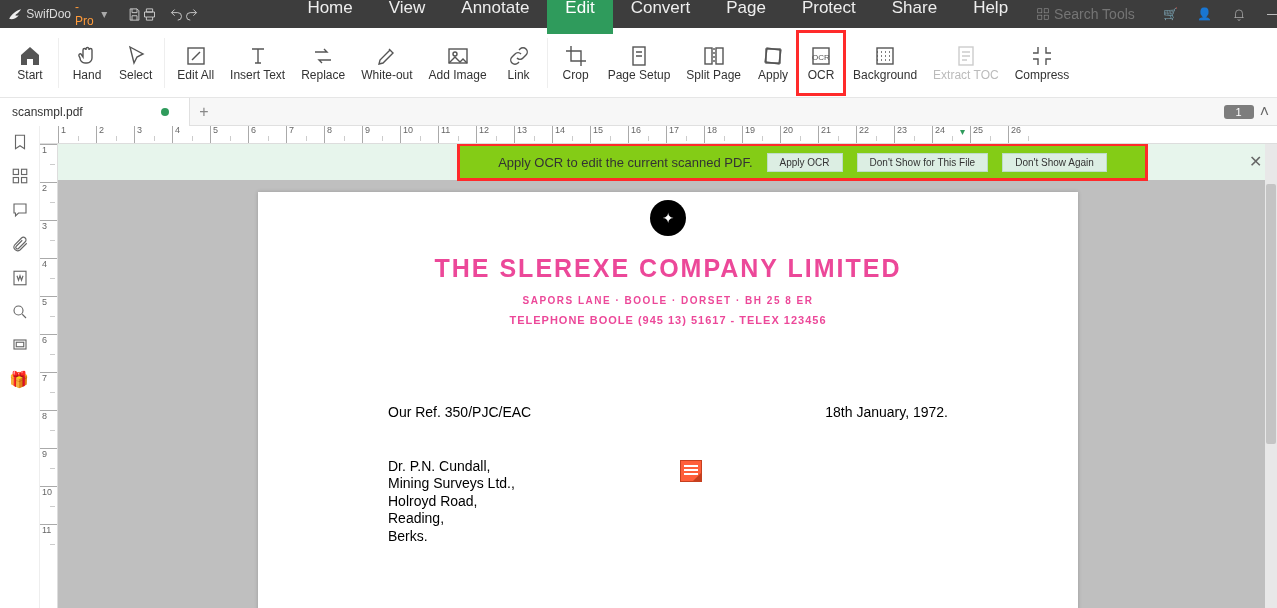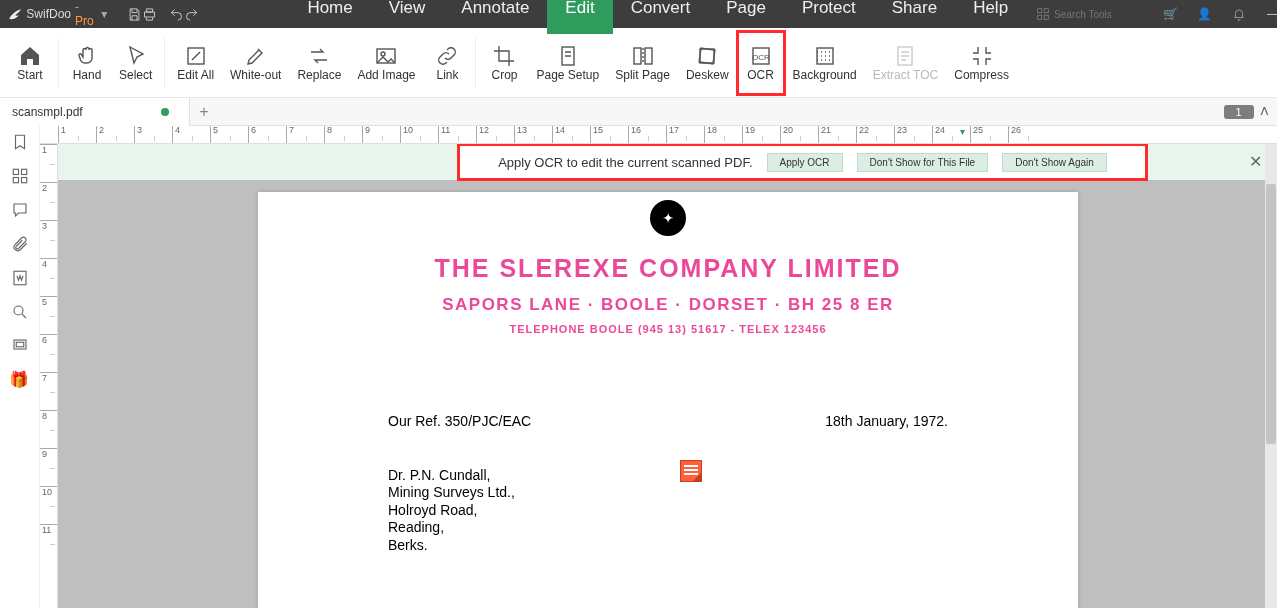--- a/index.html
+++ b/index.html
@@ -10,21 +10,21 @@
   .logo { display: flex; align-items: center; gap: 4px; padding: 0 8px; }
   .logo svg { fill: #eee; }
   .logo-pro { color: #ff9b3b; }
   .titlebar .sep { width: 1px; height: 18px; background: #555; margin: 0 6px; }
   .title-icon { width: 26px; height: 28px; display: flex; align-items: center; justify-content: center; color: #ccc; }
   .title-icon svg { stroke: #ccc; fill: none; }
   .menubar { display: flex; margin-left: 90px; }
   .menu-item { padding: 0 18px; height: 40px; line-height: 28px; color: #eee; font-size: 17px; }
   .menu-item.active { background: #2f9b5c; color: #fff; }
   .search-box { margin-left: 10px; display: flex; align-items: center; color: #999; width: 140px; }
-  .search-box input { background: transparent; border: none; color: #5eead4; font-size: 10px; width: 100px; outline: none; }
+  .search-box input { background: transparent; border: none; color: #5eead4; font-size: 14px; width: 100px; outline: none; }
   .win-controls { margin-left: auto; display: flex; }
   .win-btn { width: 34px; height: 28px; display: flex; align-items: center; justify-content: center; color: #ccc; }
 
   
   .ribbon { height: 70px; background: #fff; border-bottom: 1px solid #e6e6e6; display: flex; align-items: center; padding-left: 6px; }
   .ribbon-item { display: flex; flex-direction: column; align-items: center; justify-content: center; padding: 16px 8px; min-width: 48px; height: 64px; font-size: 12px; color: #333; }
   .ribbon-item.disabled { color: #bbb; }
   .ribbon-item .ic { height: 30px; display: flex; align-items: center; justify-content: center; }
   .ribbon-item .ic svg { stroke: #555; fill: none; stroke-width: 1.4; }
   .ribbon-item.disabled .ic svg { stroke: #ccc; }
@@ -53,32 +53,32 @@
   .ruler-h .tick { width: 38px; border-left: 1px solid #aaa; padding-left: 2px; height: 18px; line-height: 8px; position: relative; }
   .ruler-h .tick::after { content:''; position:absolute; left:19px; top:10px; width:1px; height:5px; background:#ccc;}
   .ruler-caret { position: absolute; top: 0; color: #2f9b5c; font-size: 10px; }
 
   .canvas-body { flex: 1; display: flex; overflow: hidden; }
   .ruler-v { width: 18px; background: #fff; border-right: 1px solid #ddd; display: flex; flex-direction: column; font-size: 9px; color: #666; }
   .ruler-v .tick { height: 38px; border-top: 1px solid #aaa; padding-top: 0; writing-mode: horizontal-tb; text-align: left; padding-left: 2px; position: relative; }
   .ruler-v .tick::after { content:''; position:absolute; top:19px; left:10px; height:1px; width:5px; background:#ccc;}
 
   .canvas { flex: 1; background: #bfbfbf; position: relative; overflow: hidden; }
-  .notice-bar { position: absolute; left: 0; right: 12px; top: 0; height: 36px; background: #ffffff; display: flex; align-items: center; justify-content: center; gap: 12px; font-size: 13px; color: #333; outline: 3px solid #ff2a2a; outline-offset: -2px; margin: 0 0 0 0; }
+  .notice-bar { position: absolute; left: 0; right: 12px; top: 0; height: 36px; background: #84cc16; display: flex; align-items: center; justify-content: center; gap: 12px; font-size: 13px; color: #333; outline: 3px solid #ff2a2a; outline-offset: -2px; margin: 0 0 0 0; }
   .notice-bar-outer { position: absolute; left: 0; right: 0; top: 0; height: 36px; background: #e7f5ec; }
   .notice-inner { display:flex; align-items:center; gap:14px; }
   .notice-btn { background: #dceee3; border: 1px solid #bdddc8; padding: 3px 12px; font-size: 10px; color: #333; }
   .notice-close { position: absolute; right: 10px; top: 8px; width: 18px; height: 18px; color: #666; }
 
   .page { position: absolute; left: 200px; top: 48px; width: 820px; height: 1100px; background: #fff; box-shadow: 0 0 4px rgba(0,0,0,.2); }
   .letter { font-family: "Times New Roman", serif; text-align: center; color: #ec4899; }
   .letter .seal { width: 36px; height: 36px; background: #000; border-radius: 50%; margin: 8px auto 18px; position: relative; }
   .letter .seal::after { content:'✦'; color:#fff; position:absolute; inset:0; display:flex; align-items:center; justify-content:center; font-size:14px;}
   .letter h1 { font-size: 25px; letter-spacing: 2px; font-weight: bold; margin-bottom: 12px; }
-  .letter .sub1 { font-size: 17px; letter-spacing: 1.5px; font-weight: bold; margin-bottom: 8px; }
+  .letter .sub1 { font-size: 10px; letter-spacing: 1.5px; font-weight: bold; margin-bottom: 8px; }
   .letter .sub2 { font-size: 11px; letter-spacing: 1px; font-weight: bold; }
   .body-block { font-family: "Courier New", monospace; font-size: 14px; text-align: left; padding: 0 130px; margin-top: 78px; line-height: 1.25; }
   .body-row { display: flex; justify-content: space-between; margin-bottom: 36px; }
   .sticky-note { position: absolute; left: 422px; top: 268px; width: 22px; height: 22px; background: #ff5f3a; border: 1px solid #c6401f; }
   .sticky-note::before { content:''; position:absolute; left:3px; top:4px; right:3px; height:2px; background:#fff; box-shadow: 0 4px 0 #fff, 0 8px 0 #fff; }
   .sticky-note::after { content:''; position:absolute; right:0; bottom:0; width:0; height:0; border:4px solid transparent; border-right-color:#c6401f; border-bottom-color:#c6401f; }
 
   .scrollbar-v { position:absolute; right:0; top:0; bottom:0; width:12px; background:#e8e8e8;}
   .scrollbar-v .thumb { position:absolute; left:1px; right:1px; top:40px; height:260px; background:#c4c4c4; border-radius:2px;}
 
@@ -186,32 +186,40 @@
         <svg width="24" height="24" viewBox="0 0 24 24">
           <rect x="4" y="4" width="16" height="16"></rect>
           <path d="M8 16l8-8"></path>
         </svg>
       </div>
       <span>Edit All</span>
     </div>
     <div class="ribbon-item">
       <div class="ic">
         <svg width="24" height="24" viewBox="0 0 24 24">
+          <path d="M6 5h12 M12 5v14 M9 19h6"></path>
+        </svg>
+      </div>
+      <span>Insert Text</span>
+    </div>
+    <div class="ribbon-item">
+      <div class="ic">
+        <svg width="24" height="24" viewBox="0 0 24 24">
+          <path d="M4 8h12l-3-3 M20 16H8l3 3"></path>
+        </svg>
+      </div>
+      <span>Replace</span>
+    </div>
+    <div class="ribbon-item">
+      <div class="ic">
+        <svg width="24" height="24" viewBox="0 0 24 24">
           <path d="M4 20l4-1 10-10-3-3L5 16z M14 5l3 3"></path>
         </svg>
       </div>
       <span>White-out</span>
-    </div>
-    <div class="ribbon-item">
-      <div class="ic">
-        <svg width="24" height="24" viewBox="0 0 24 24">
-          <path d="M4 8h12l-3-3 M20 16H8l3 3"></path>
-        </svg>
-      </div>
-      <span>Replace</span>
     </div>
     <div class="ribbon-item">
       <div class="ic">
         <svg width="24" height="24" viewBox="0 0 24 24">
           <rect x="3" y="5" width="18" height="14"></rect>
           <circle cx="9" cy="10" r="2"></circle>
           <path d="M3 19l6-6 5 5 3-3 4 4"></path>
         </svg>
       </div>
       <span>Add Image</span>
@@ -252,21 +260,21 @@
       </div>
       <span>Split Page</span>
     </div>
     <div class="ribbon-item">
       <div class="ic">
         <svg width="24" height="24" viewBox="0 0 24 24">
           <rect x="5" y="5" width="14" height="14" transform="rotate(8 12 12)"></rect>
           <rect x="5" y="5" width="14" height="14"></rect>
         </svg>
       </div>
-      <span>Deskew</span>
+      <span>Apply</span>
     </div>
     <div class="ribbon-item highlighted">
       <div class="ic">
         <svg width="24" height="24" viewBox="0 0 24 24">
           <rect x="4" y="4" width="16" height="16"></rect>
           <text x="12" y="16" font-size="8" text-anchor="middle" fill="#555" stroke="none" font-family="Arial">OCR</text>
         </svg>
       </div>
       <span>OCR</span>
     </div>

